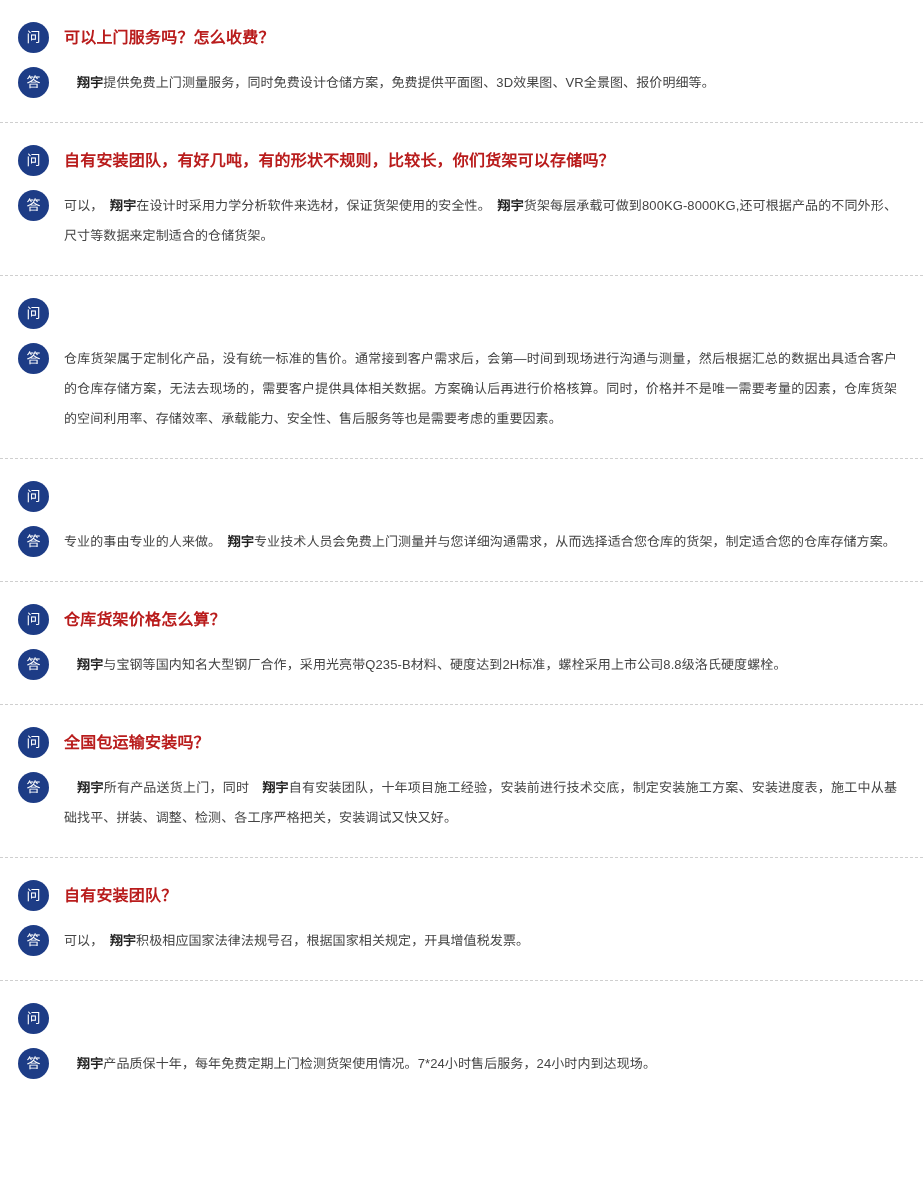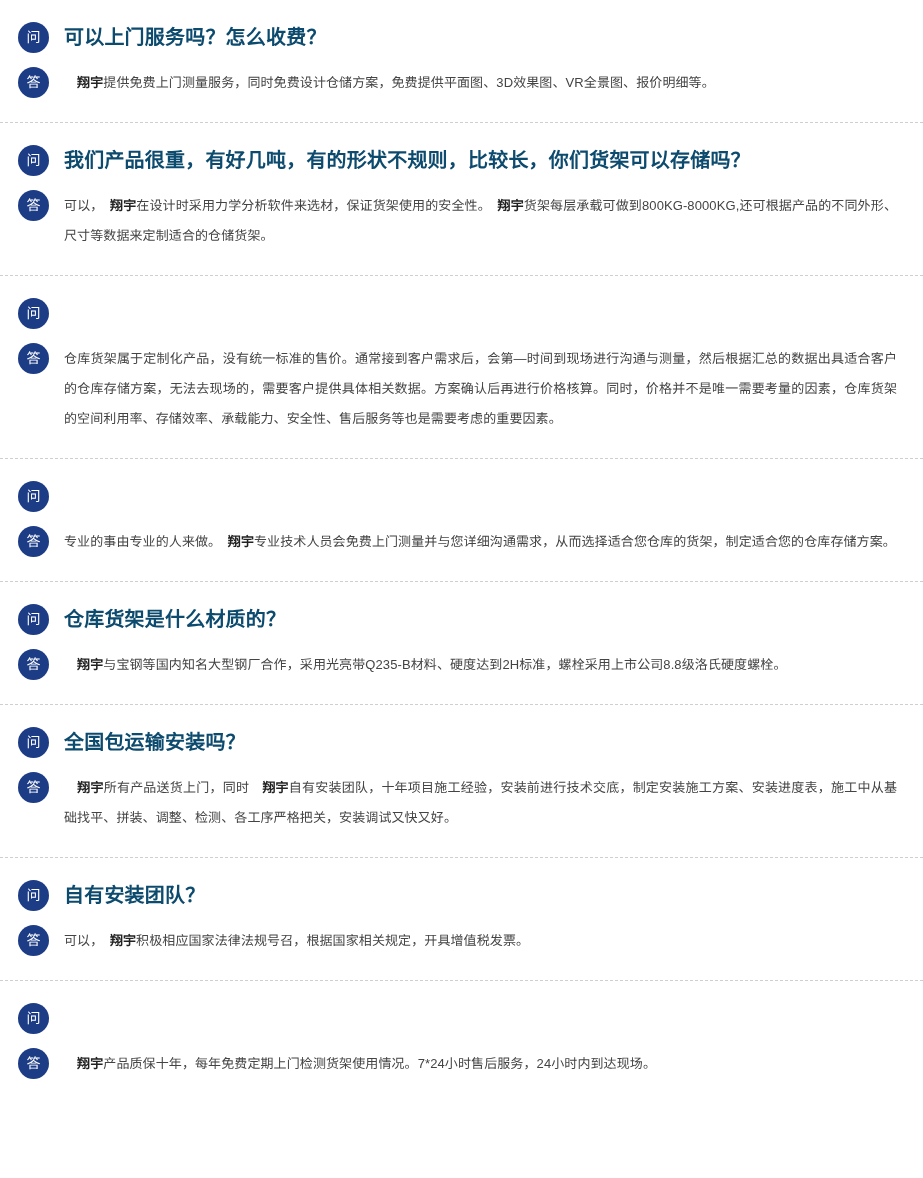--- a/index.html
+++ b/index.html
@@ -47,23 +47,23 @@
     letter-spacing: 0;
     font-weight: normal;
   }
   .badge.q {
     background: #1d3c86;
   }
   .badge.a {
     background: #1d3c86;
   }
   .q-text {
-    font-size: 20px;
+    font-size: 16px;
     font-weight: bold;
-    color: #0c4a6e;
+    color: #b91c1c;
     line-height: 31px;
     letter-spacing: 0.2px;
   }
   .a-text {
     font-size: 13px;
     line-height: 30px;
     color: #444444;
     padding-top: 1px;
     letter-spacing: 0.1px;
     text-align: justify;
@@ -86,21 +86,21 @@
       <div class="q-text">可以上门服务吗？怎么收费？</div>
     </div>
     <div class="a-row">
       <div class="badge a">答</div>
       <div class="a-text">　<strong class="brand">翔宇</strong>提供免费上门测量服务，同时免费设计仓储方案，免费提供平面图、3D效果图、VR全景图、报价明细等。</div>
     </div>
   </div>
     <div class="faq-item">
     <div class="q-row">
       <div class="badge q">问</div>
-      <div class="q-text">我们产品很重，有好几吨，有的形状不规则，比较长，你们货架可以存储吗？</div>
+      <div class="q-text">自有安装团队，有好几吨，有的形状不规则，比较长，你们货架可以存储吗？</div>
     </div>
     <div class="a-row">
       <div class="badge a">答</div>
       <div class="a-text">可以，　<strong class="brand">翔宇</strong>在设计时采用力学分析软件来选材，保证货架使用的安全性。　<strong class="brand">翔宇</strong>货架每层承载可做到800KG-8000KG,还可根据产品的不同外形、尺寸等数据来定制适合的仓储货架。</div>
     </div>
   </div>
     <div class="faq-item">
     <div class="q-row">
       <div class="badge q">问</div>
     </div>
@@ -114,21 +114,21 @@
       <div class="badge q">问</div>
     </div>
     <div class="a-row">
       <div class="badge a">答</div>
       <div class="a-text">专业的事由专业的人来做。　<strong class="brand">翔宇</strong>专业技术人员会免费上门测量并与您详细沟通需求，从而选择适合您仓库的货架，制定适合您的仓库存储方案。</div>
     </div>
   </div>
     <div class="faq-item">
     <div class="q-row">
       <div class="badge q">问</div>
-      <div class="q-text">仓库货架是什么材质的？</div>
+      <div class="q-text">仓库货架价格怎么算？</div>
     </div>
     <div class="a-row">
       <div class="badge a">答</div>
       <div class="a-text">　<strong class="brand">翔宇</strong>与宝钢等国内知名大型钢厂合作，采用光亮带Q235-B材料、硬度达到2H标准，螺栓采用上市公司8.8级洛氏硬度螺栓。</div>
     </div>
   </div>
     <div class="faq-item">
     <div class="q-row">
       <div class="badge q">问</div>
       <div class="q-text">全国包运输安装吗？</div>

